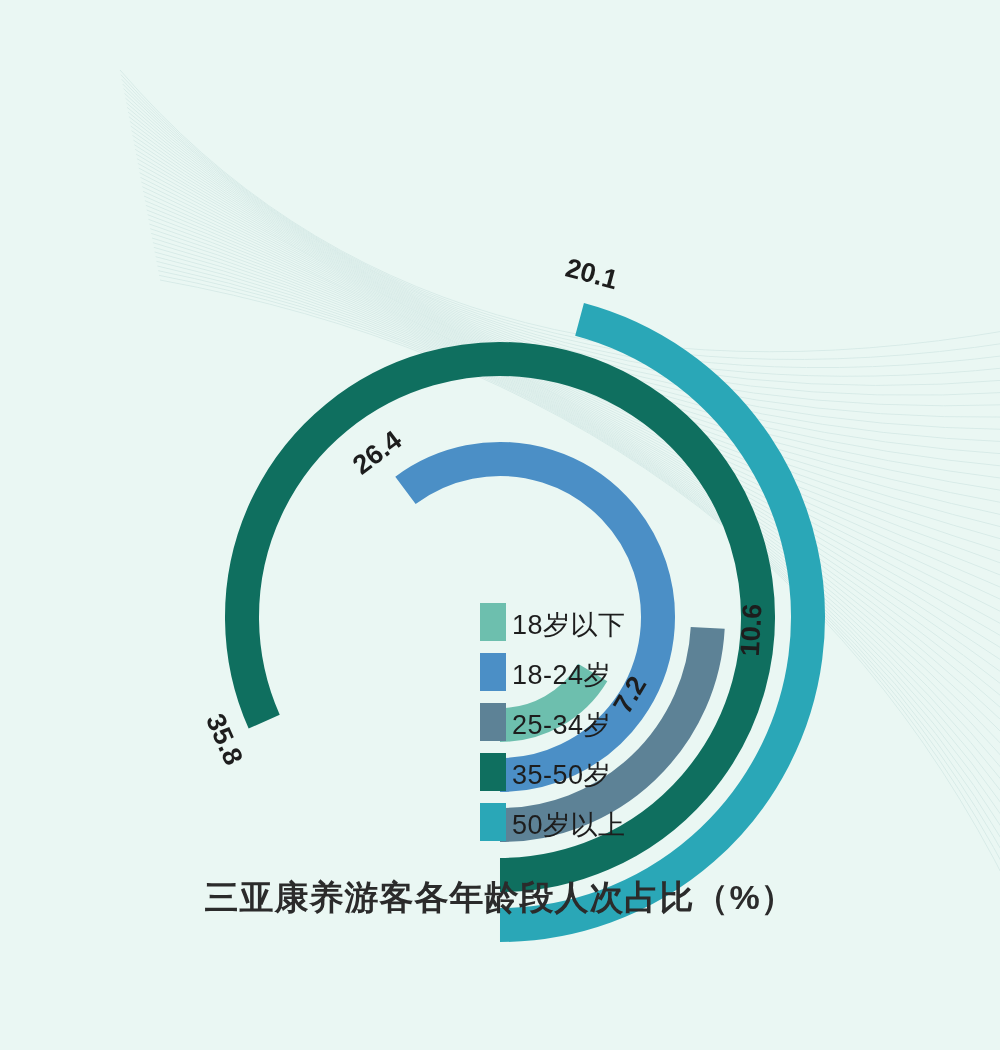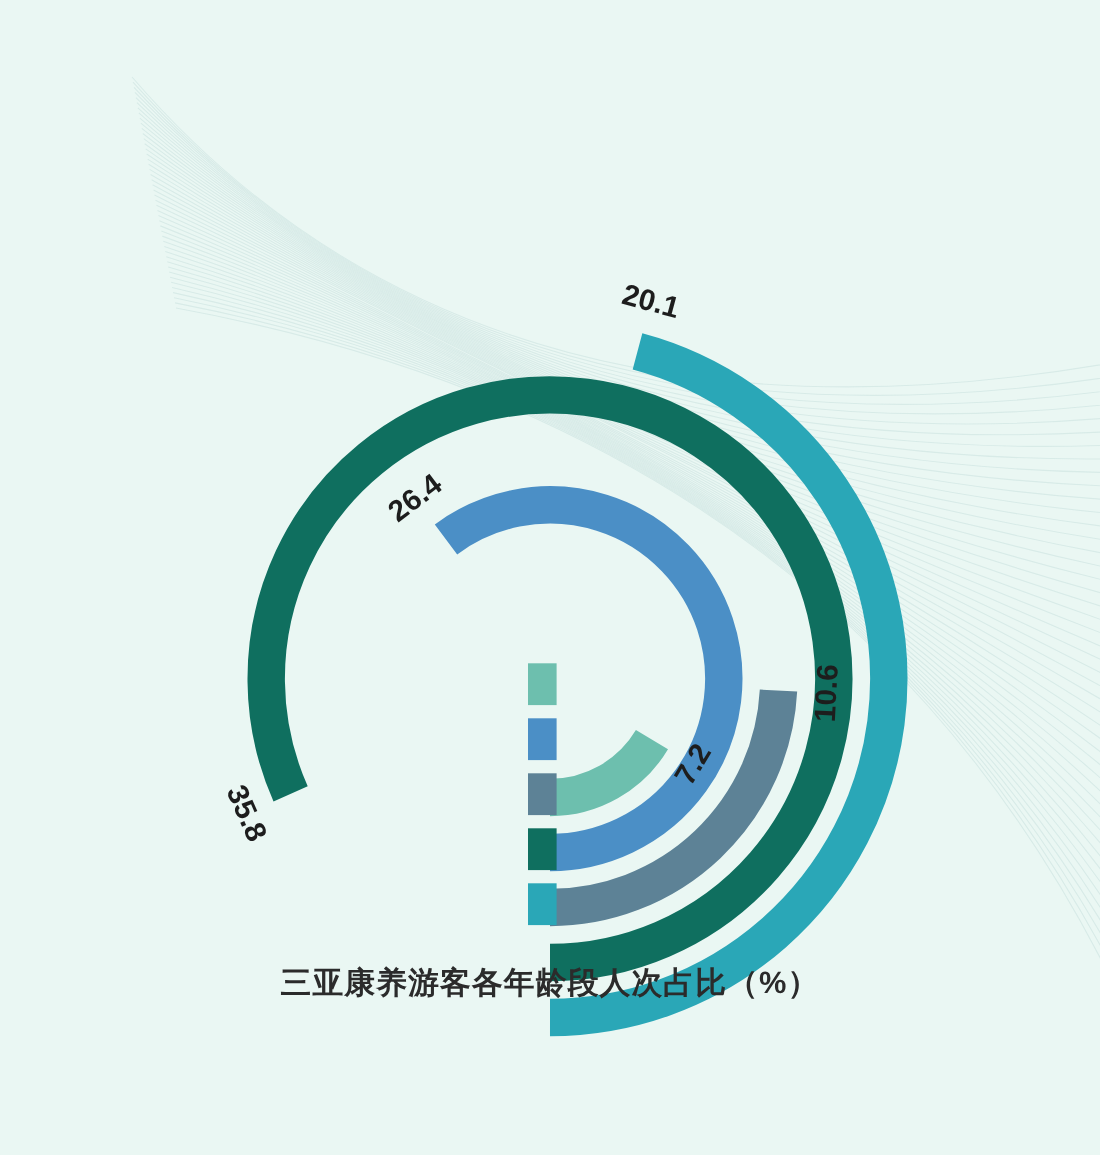--- a/index.html
+++ b/index.html
@@ -29,21 +29,21 @@
     letter-spacing:0.5px;
     line-height:1;
     white-space:nowrap;
   }
   .chart-title{
     position:absolute;
     left:0;
     top:875px;
     width:1000px;
     text-align:center;
-    font-size:28px;
+    font-size:34px;
     font-weight:bold;
     color:#2b2b2b;
     letter-spacing:1px;
   }
   .dlabel{
     font-size:27px;
     font-weight:bold;
     fill:#1d1d1d;
     font-family:"Liberation Sans","DejaVu Sans",sans-serif;
   }
@@ -126,15 +126,32 @@
       </g>
     <g id="dlabels">
         <text x="631.6" y="695.7" class="dlabel" text-anchor="middle" dominant-baseline="middle" transform="rotate(-59.1 631.6 695.7)">7.2</text>
         <text x="378.3" y="454.0" class="dlabel" text-anchor="middle" dominant-baseline="middle" transform="rotate(-36.8 378.3 454.0)">26.4</text>
         <text x="753.1" y="630.1" class="dlabel" text-anchor="middle" dominant-baseline="middle" transform="rotate(-87.0 753.1 630.1)">10.6</text>
         <text x="222.7" y="740.1" class="dlabel" text-anchor="middle" dominant-baseline="middle" transform="rotate(66.1 222.7 740.1)">35.8</text>
         <text x="591.3" y="275.6" class="dlabel" text-anchor="middle" dominant-baseline="middle" transform="rotate(15.0 591.3 275.6)">20.1</text>
       </g>
   </svg>
 
+  <div class="legend">
+    <div class="legend-row">
+      <span class="legend-label">18岁以下</span>
+    </div>
+    <div class="legend-row">
+      <span class="legend-label">18-24岁</span>
+    </div>
+    <div class="legend-row">
+      <span class="legend-label">25-34岁</span>
+    </div>
+    <div class="legend-row">
+      <span class="legend-label">35-50岁</span>
+    </div>
+    <div class="legend-row">
+      <span class="legend-label">50岁以上</span>
+    </div>
+  </div>
 
   <div class="chart-title">三亚康养游客各年龄段人次占比（%）</div>
 </div>
 
 </body></html>

